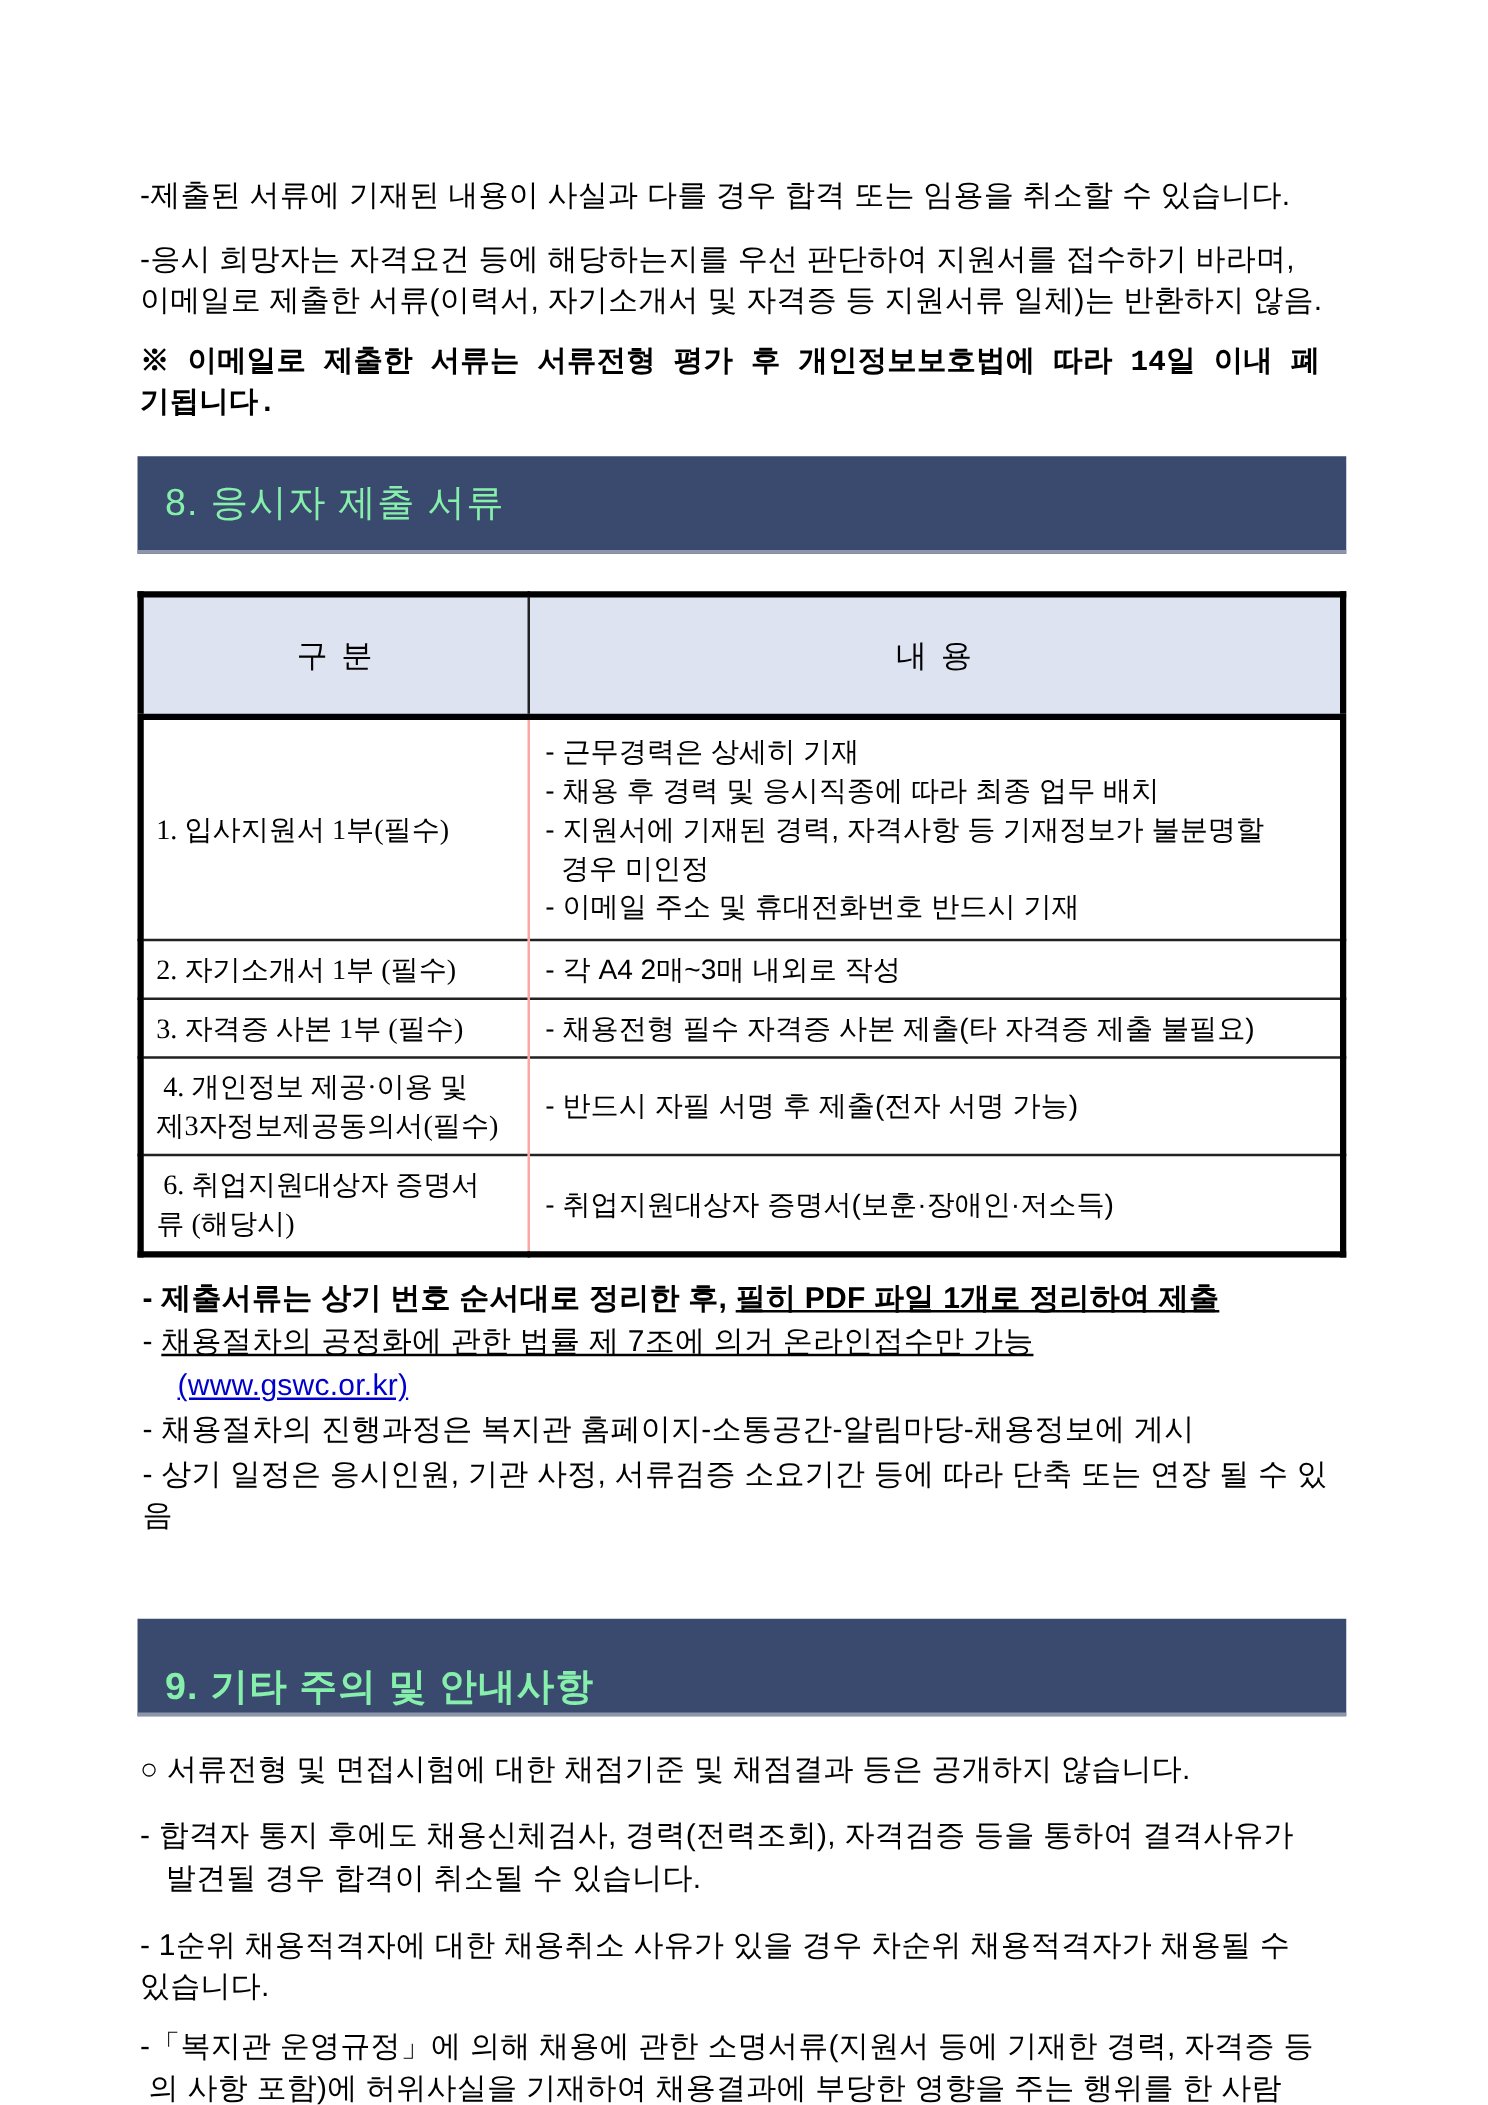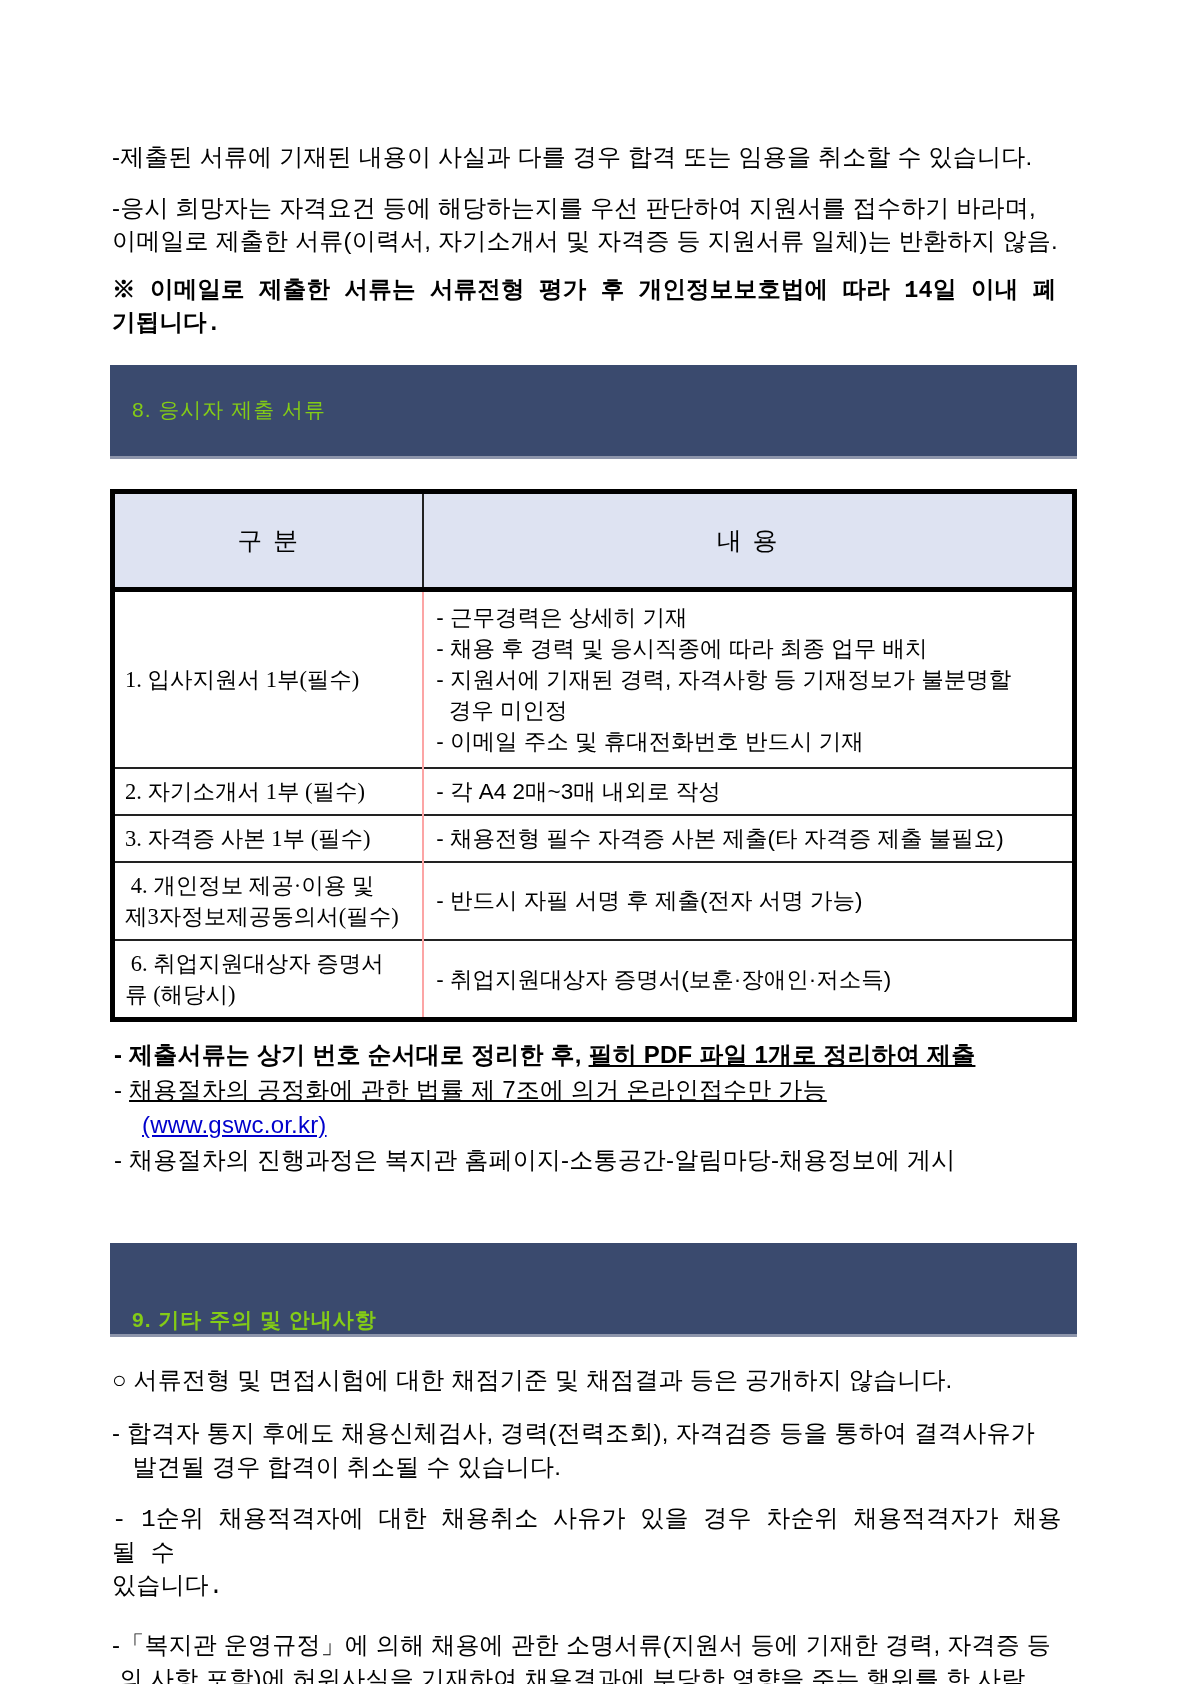--- a/index.html
+++ b/index.html
@@ -32,28 +32,28 @@
   }
   .notice-bold {
     font-weight: 700;
     font-size: 23.5px;
     margin-bottom: 24px;
     font-family: Liberation Mono, monospace;
   }
 
   
   .section-bar {
-    height: 94px;
+    height: 78px;
     background: var(--bar-bg);
     border-bottom: 3px solid var(--bar-edge);
-    color: #84cc16;
+    color: #86efac;
     display: flex;
     align-items: center;
     padding-left: 22px;
-    font-size: 21px;
+    font-size: 30px;
     letter-spacing: 1px;
     margin: 0;
   }
   .section-bar.light { font-weight: 400; margin-bottom: 30px; }
   .section-bar.bold  { font-weight: 700; margin-top: 66px; margin-bottom: 26px; align-items: flex-end; }
 
   
   table.doc-table {
     width: 100%;
     border-collapse: collapse;
@@ -89,21 +89,21 @@
     margin: 0 0 2px 0;
     letter-spacing: 0.2px;
   }
   .note.bold { font-weight: 700; }
   .ul { text-decoration: underline; }
   .link-line { padding-left: 28px; }
   a.link { color: var(--link); text-decoration: underline; }
 
   
   .s9-p { margin: 0 0 20px 2px; }
-  .s9-p.tight { margin-bottom: 24px; font-family: Liberation Mono, monospace; }
+  .s9-p.tight { margin-bottom: 14px; }
 </style>
 </head>
 <body>
 
 <div class="page">
 
   <p class="body-text">-제출된 서류에 기재된 내용이 사실과 다를 경우 합격 또는 임용을 취소할 수 있습니다.</p>
   <p class="body-text prewrap">-응시 희망자는 자격요건 등에 해당하는지를 우선 판단하여 지원서를 접수하기 바라며,
 이메일로 제출한 서류(이력서, 자기소개서 및 자격증 등 지원서류 일체)는 반환하지 않음.</p>
   <p class="body-text notice-bold">※ 이메일로 제출한 서류는 서류전형 평가 후 개인정보보호법에 따라 14일 이내 폐기됩니다.</p>
@@ -147,20 +147,21 @@
         <td class="content prewrap">- 취업지원대상자 증명서(보훈·장애인·저소득)</td>
       </tr>
     </tbody>
   </table>
 
   <div class="notes">
     <p class="note bold"><span>- 제출서류는 상기 번호 순서대로 정리한 후, </span><span class="ul">필히 PDF 파일 1개로 정리하여 제출</span></p>
     <p class="note"><span>- </span><span class="ul">채용절차의 공정화에 관한 법률 제 7조에 의거 온라인접수만 가능</span></p>
     <p class="note link-line"><a href="#" class="link">(www.gswc.or.kr)</a></p>
     <p class="note">- 채용절차의 진행과정은 복지관 홈페이지-소통공간-알림마당-채용정보에 게시</p>
+    <p class="note">- 상기 일정은 응시인원, 기관 사정, 서류검증 소요기간 등에 따라 단축 또는 연장 될 수 있음</p>
   </div>
 
   <div class="section-bar bold">
     <span>9. 기타 주의 및 안내사항</span>
   </div>
 
   <p class="body-text s9-p">○ 서류전형 및 면접시험에 대한 채점기준 및 채점결과 등은 공개하지 않습니다.</p>
   <p class="body-text s9-p prewrap">- 합격자 통지 후에도 채용신체검사, 경력(전력조회), 자격검증 등을 통하여 결격사유가
 &nbsp;&nbsp;&nbsp;발견될 경우 합격이 취소될 수 있습니다.</p>
   <p class="body-text s9-p tight prewrap">- 1순위 채용적격자에 대한 채용취소 사유가 있을 경우 차순위 채용적격자가 채용될 수

